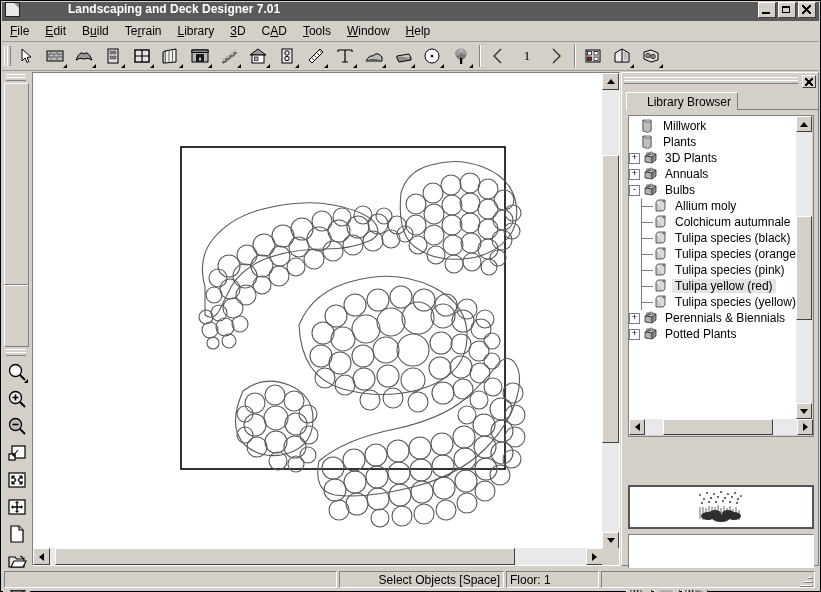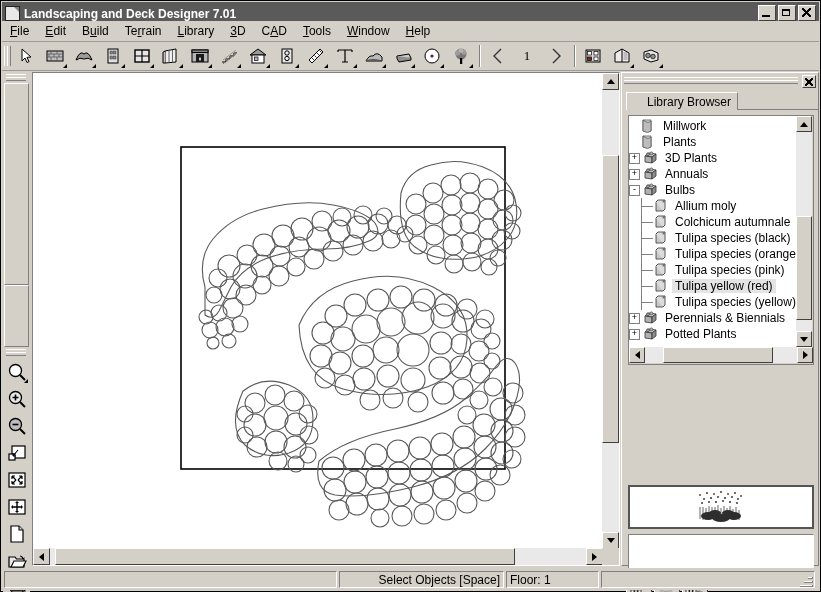--- a/index.html
+++ b/index.html
@@ -8,21 +8,21 @@
     font-family:"Liberation Sans","DejaVu Sans",sans-serif;
     font-size:12px;
     background:#d4d0c8;
     -webkit-font-smoothing:none;
   }
   .app{position:relative;width:821px;height:592px;box-sizing:border-box;
        border:1px solid #000;background:#d4d0c8;}
 
   
   .titlebar{position:absolute;left:1px;top:1px;width:817px;height:19px;
-            background:#5a5a5a;display:flex;align-items:flex-end;}
+            background:#5a5a5a;display:flex;align-items:flex-start;gap:44px;}
   .titlebar .tdoc{width:13px;height:13px;margin-left:3px;margin-right:4px;
       background:#e8e8e8;border:1px solid #222;position:relative;flex:none;}
   .titlebar .tdoc:after{content:"";position:absolute;right:0;top:0;
       border-left:5px solid transparent;border-top:5px solid #888;}
   .titlebar .ttxt{color:#fff;font-weight:bold;font-size:12px;letter-spacing:0px;flex:1;}
   .winbtns{display:flex;gap:2px;margin-right:3px;}
   .winbtn{width:16px;height:14px;background:#d4d0c8;
           border-top:1px solid #fff;border-left:1px solid #fff;
           border-right:1px solid #404040;border-bottom:1px solid #404040;
           position:relative;}
@@ -112,21 +112,21 @@
       border-right:1px solid #404040;border-bottom:1px solid #404040;box-sizing:border-box;}
   .lp-close i{position:absolute;left:2px;top:2px;width:8px;height:8px;
       background:
         linear-gradient(45deg,transparent 43%,#000 43%,#000 57%,transparent 57%),
         linear-gradient(-45deg,transparent 43%,#000 43%,#000 57%,transparent 57%);}
   .lp-tabs{margin:3px 0 0 4px;height:17px;display:flex;align-items:flex-end;
            border-bottom:1px solid #808080;}
   .lp-tab{padding:2px 6px 1px 20px;font-size:12px;background:#d4d0c8;
       border-top:1px solid #fff;border-left:1px solid #fff;border-right:1px solid #808080;
       position:relative;top:1px;}
-  .tree{position:absolute;left:6px;top:42px;width:186px;height:250px;
+  .tree{position:absolute;left:6px;top:42px;width:186px;height:322px;
         background:#fff;border:1px solid #808080;box-sizing:border-box;overflow:hidden;}
   .tree-inner{position:absolute;left:0;top:0;right:17px;top:0;bottom:17px;overflow:hidden;padding-top:2px;}
   .trow{height:16px;display:flex;align-items:center;white-space:nowrap;font-size:12px;position:relative;}
   .trow .tlabel{padding:0 3px;line-height:14px;}
   .trow.sel .tlabel{background:#e4e4e4;}
   .texp{width:9px;height:9px;border:1px solid #808080;background:#fff;
         font-size:9px;line-height:7px;text-align:center;color:#000;
         margin-right:3px;flex:none;font-family:"Liberation Sans",sans-serif;}
   .tspace{width:12px;flex:none;}
   .ticon{width:16px;height:14px;margin-right:3px;flex:none;}

